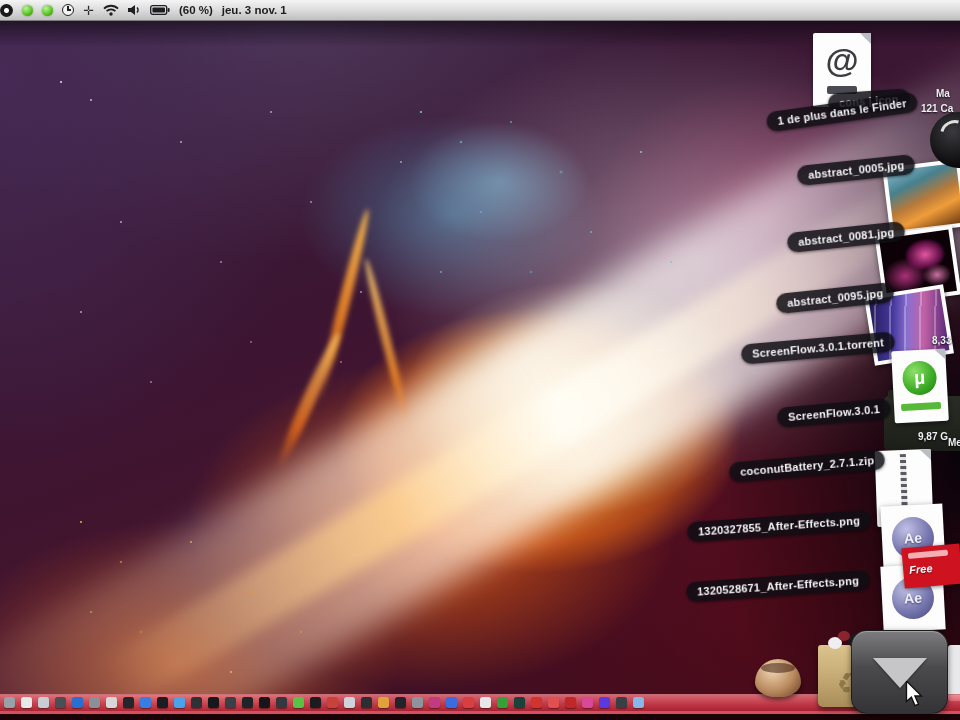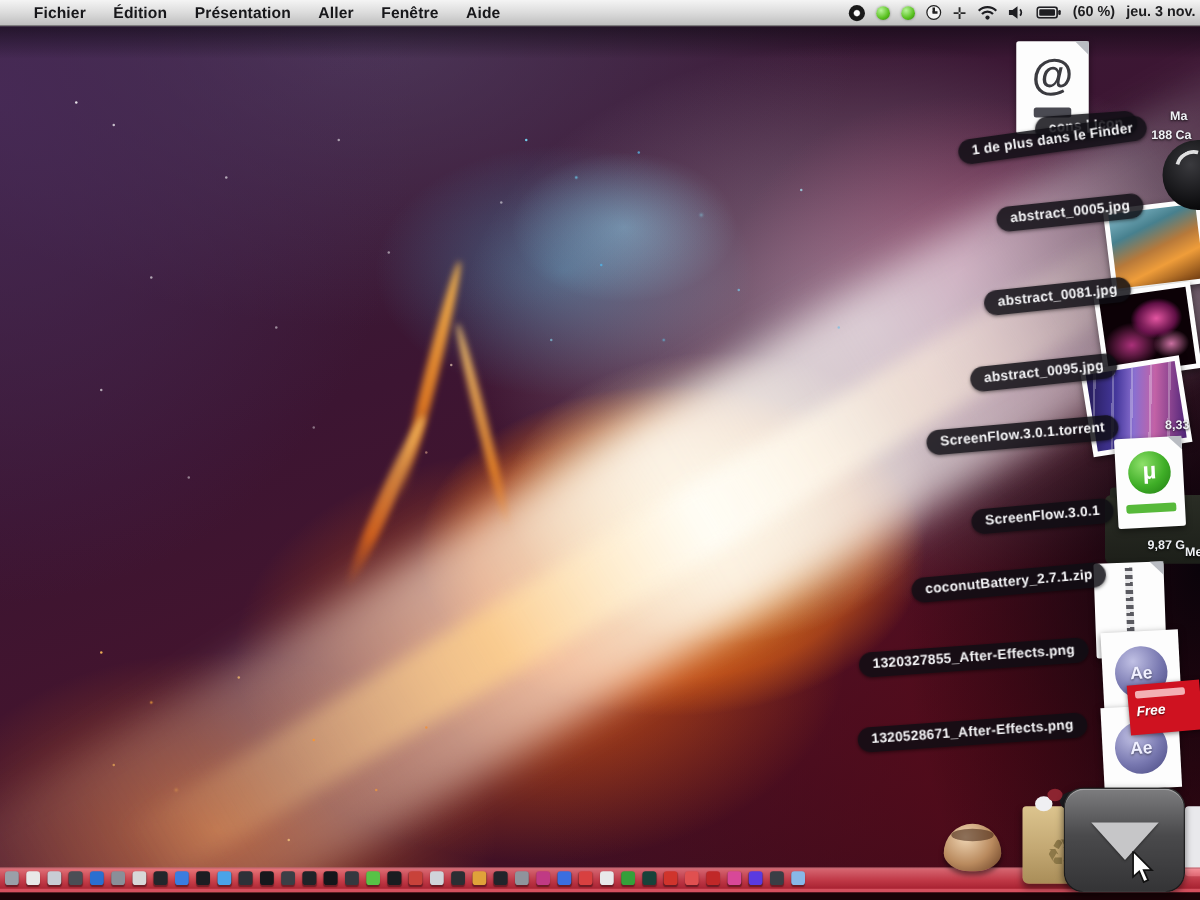--- a/index.html
+++ b/index.html
@@ -184,28 +184,20 @@
     <div class="tendril t1"></div>
     <div class="tendril t2"></div>
     <div class="tendril t3"></div>
     <div class="dot sparkles-white"></div>
     <div class="dot sparkles-cyan"></div>
     <div class="dot sparkles-orange"></div>
     <div class="top-shade"></div>
   </div>
 
   <div class="menubar">
-    <div class="menus">
-      <span class="menu-item">Fichier</span>
-      <span class="menu-item">Édition</span>
-      <span class="menu-item">Présentation</span>
-      <span class="menu-item">Aller</span>
-      <span class="menu-item">Fenêtre</span>
-      <span class="menu-item">Aide</span>
-    </div>
     <div class="status">
       <span class="st-ico rec-eye"></span>
       <span class="st-ico green-orb"></span>
       <span class="st-ico green-orb"></span>
       <span class="st-ico clock-ico"></span>
       <span class="st-ico move-ico">✛</span>
       <svg class="st-ico" width="16" height="12" viewBox="0 0 16 12">
         <path d="M1 4.6 A 10 10 0 0 1 15 4.6" fill="none" stroke="#1e1e22" stroke-width="1.8"></path>
         <path d="M3.6 7.2 A 6.2 6.2 0 0 1 12.4 7.2" fill="none" stroke="#1e1e22" stroke-width="1.8"></path>
         <circle cx="8" cy="10" r="1.7" fill="#1e1e22"></circle>
@@ -265,21 +257,21 @@
   <div class="pill" style="left:687px; top:516px; transform:rotate(-4deg);">1320327855_After-Effects.png</div>
   <div class="ae-thumb ae1">
     <div class="ae-orb">Ae</div>
   </div>
   <div class="pill" style="left:686px; top:576px; transform:rotate(-4deg);">1320528671_After-Effects.png</div>
   <div class="ae-thumb ae2">
     <div class="ae-orb">Ae</div>
   </div>
 
   <span class="frag" style="left:936px; top:88px;">Ma</span>
-  <span class="frag" style="left:921px; top:103px;">188 Ca</span>
+  <span class="frag" style="left:921px; top:103px;">121 Ca</span>
   <span class="frag" style="left:932px; top:335px;">8,33</span>
   <span class="frag" style="left:936px; top:437px;padding-left:12px;">Me</span>
   <span class="frag" style="left:918px; top:431px;">9,87 G</span>
   <div class="black-circle"></div>
   <div class="red-banner">
     <div class="blur-line"></div>
     <div class="free">Free</div>
   </div>
   <div class="white-sliver"></div>
 

